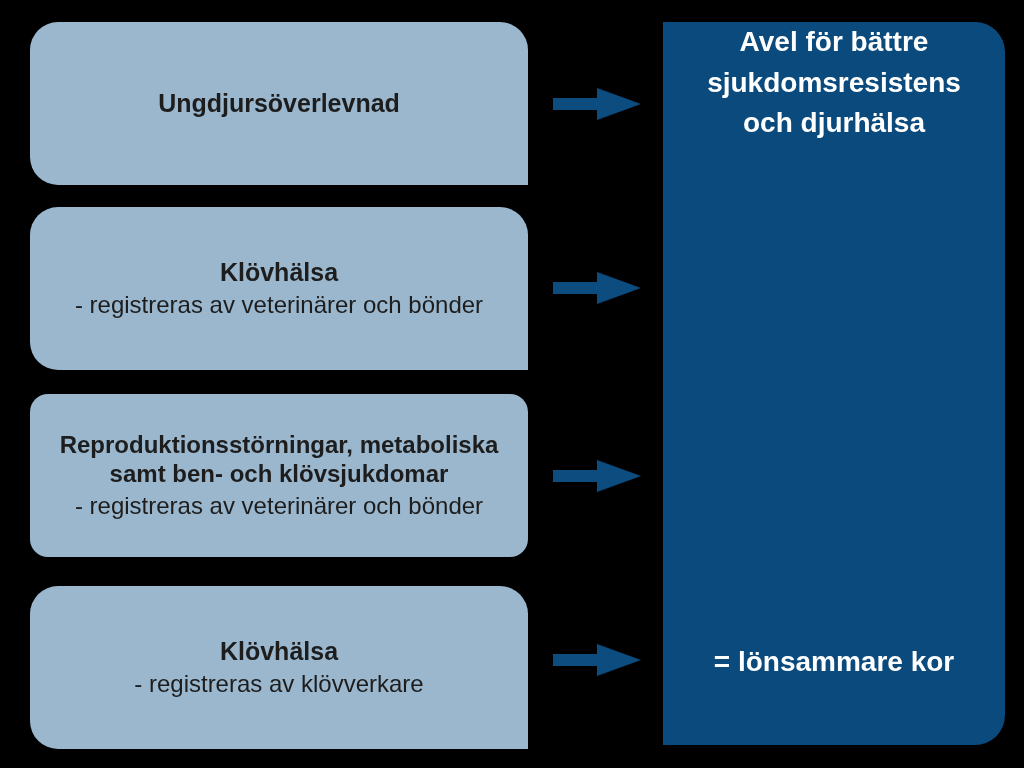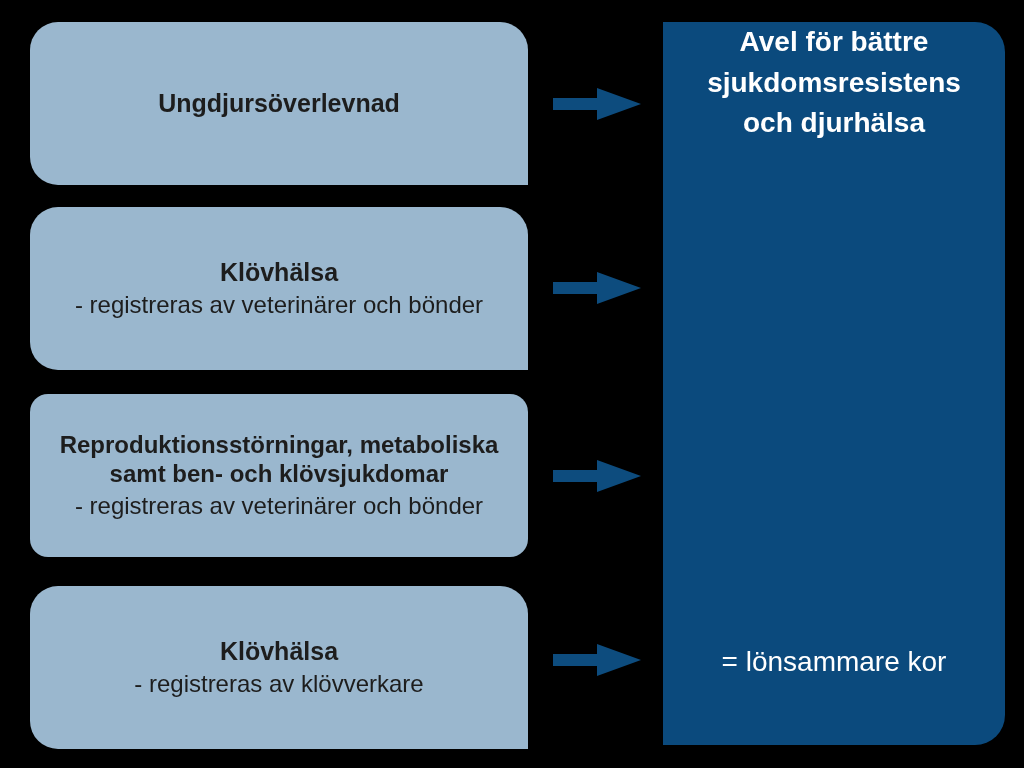--- a/index.html
+++ b/index.html
@@ -74,21 +74,21 @@
     box-sizing: border-box;
     padding: 0 28px 62px 28px;
   }
   .result-heading {
     font-weight: bold;
     font-size: 28px;
     line-height: 1.45;
     white-space: pre-line;
   }
   .result-equals {
-    font-weight: normal;
+    font-weight: bold;
     font-size: 28px;
     line-height: 1.45;
     margin-top: 40px;
   }
 </style>
 </head>
 <body>
 
 <div class="canvas">
 

